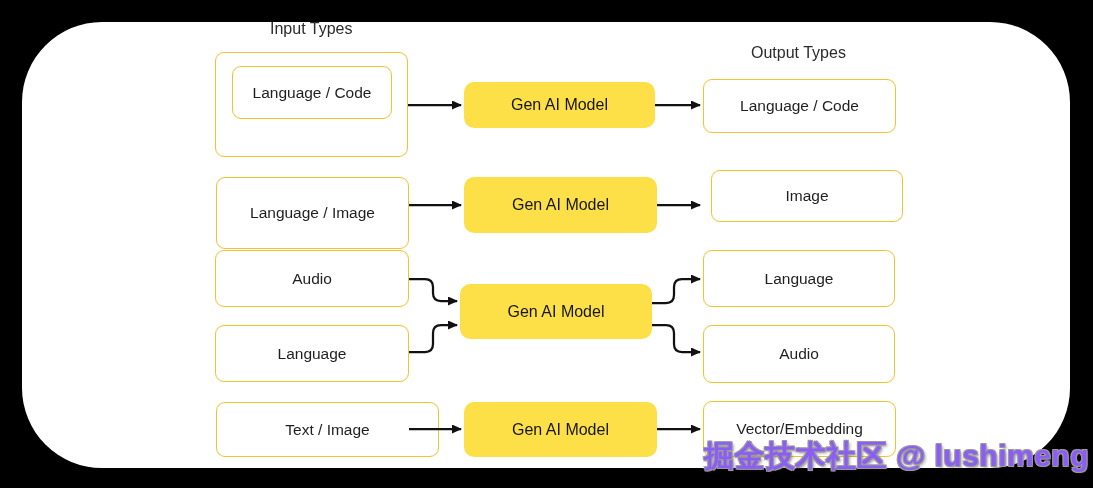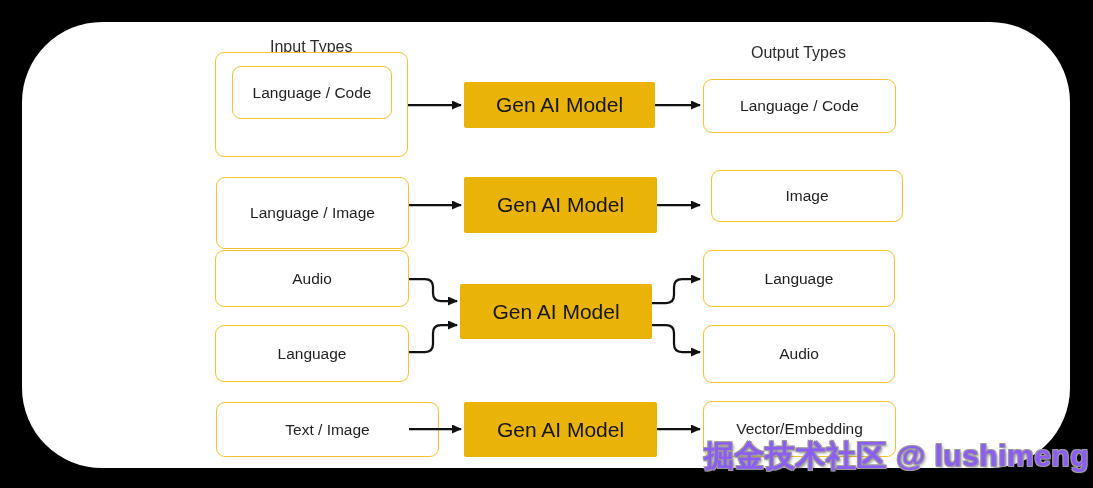--- a/index.html
+++ b/index.html
@@ -16,40 +16,40 @@
     width: 1048px; height: 446px;
     background: #ffffff;
     border-radius: 80px;
   }
   .heading {
     position: absolute;
     font-size: 16px;
     color: #2b2b2b;
     white-space: nowrap;
   }
-  .heading.input  { left: 270px; top: 38px; }
+  .heading.input  { left: 270px; top: 20px; }
   .heading.output { left: 751px; top: 35px; margin-top: 9px; }
 
   .box {
     position: absolute;
     background: #ffffff;
     border: 1.6px solid #f2c230;
     border-radius: 9px;
     display: flex; align-items: center; justify-content: center;
     font-size: 15.5px;
     color: #1f1f1f;
     white-space: nowrap;
     box-sizing: border-box;
   }
   .model {
     position: absolute;
-    background: #eab308;
-    border-radius: 2px;
+    background: #fde047;
+    border-radius: 10px;
     display: flex; align-items: center; justify-content: center;
-    font-size: 21px;
+    font-size: 16px;
     color: #161616;
     white-space: nowrap;
     box-sizing: border-box;
   }
   .group-label {
     position: absolute;
     left: 0; width: 100%;
     text-align: center;
     font-size: 15.5px;
     color: #1f1f1f;

